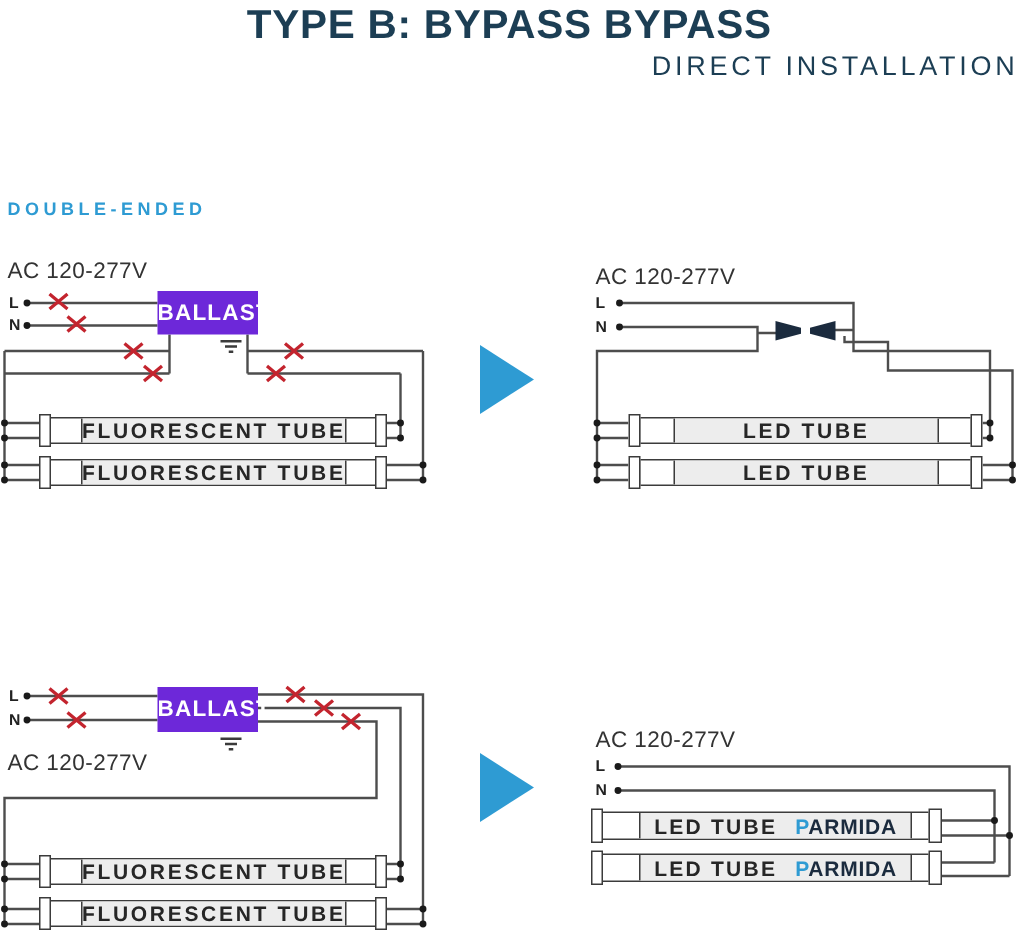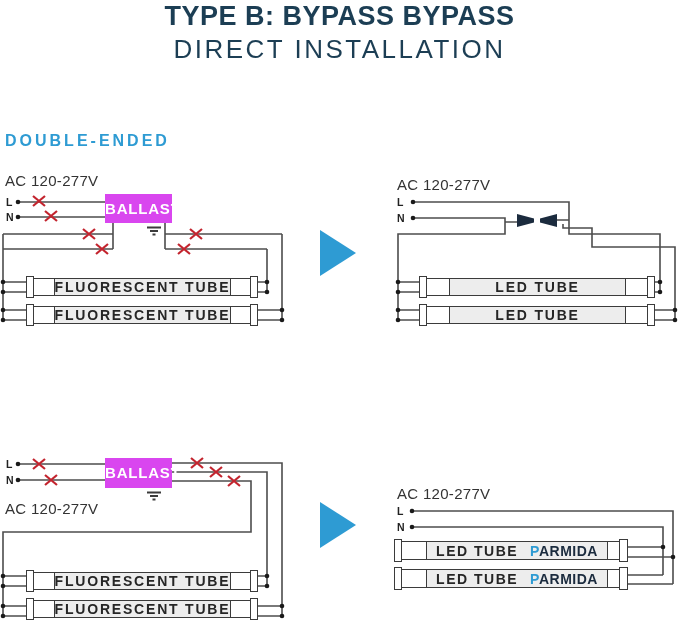--- a/index.html
+++ b/index.html
@@ -6,31 +6,31 @@
   .page {
     position:relative; width:679px; height:621px; background:#ffffff;
     font-family:"Liberation Sans", sans-serif; overflow:hidden;
   }
   .page * { box-sizing:border-box; }
   .title {
     position:absolute; top:1px; left:0; right:0; text-align:center;
     font-size:27px; font-weight:bold; letter-spacing:0.5px; color:#1c3e54;
   }
   .subtitle {
-    position:absolute; top:34px; left:0; right:0; text-align:center;
-    font-size:26px; font-weight:normal; letter-spacing:2.5px; color:#1c3e54;
+    position:absolute; top:34px; left:0; right:0; text-align:right;
+    font-size:18px; font-weight:normal; letter-spacing:2.5px; color:#1c3e54;
   }
   .section-label {
-    position:absolute; left:5px; font-size:16px; font-weight:bold;
+    position:absolute; left:5px; font-size:12px; font-weight:bold;
     letter-spacing:3px; color:#2e9bd3;
   }
   .ac-label { position:absolute; font-size:15px; font-weight:normal; color:#333; letter-spacing:0.3px; }
   .ln-label { position:absolute; font-size:10.5px; font-weight:bold; color:#222; }
   .ballast {
-    position:absolute; background:#d946ef; color:#ffffff; text-align:center;
+    position:absolute; background:#6d28d9; color:#ffffff; text-align:center;
     font-weight:bold; font-size:15px; letter-spacing:0.8px;
   }
   .tube { position:absolute; }
   .tube .cap {
     position:absolute; top:0; bottom:0; width:8px; background:#fff;
     border:1.5px solid #3b3b3b; z-index:2;
   }
   .tube .cap.r { right:0; }
   .tube .cap.l { left:0; }
   .tube .body {

